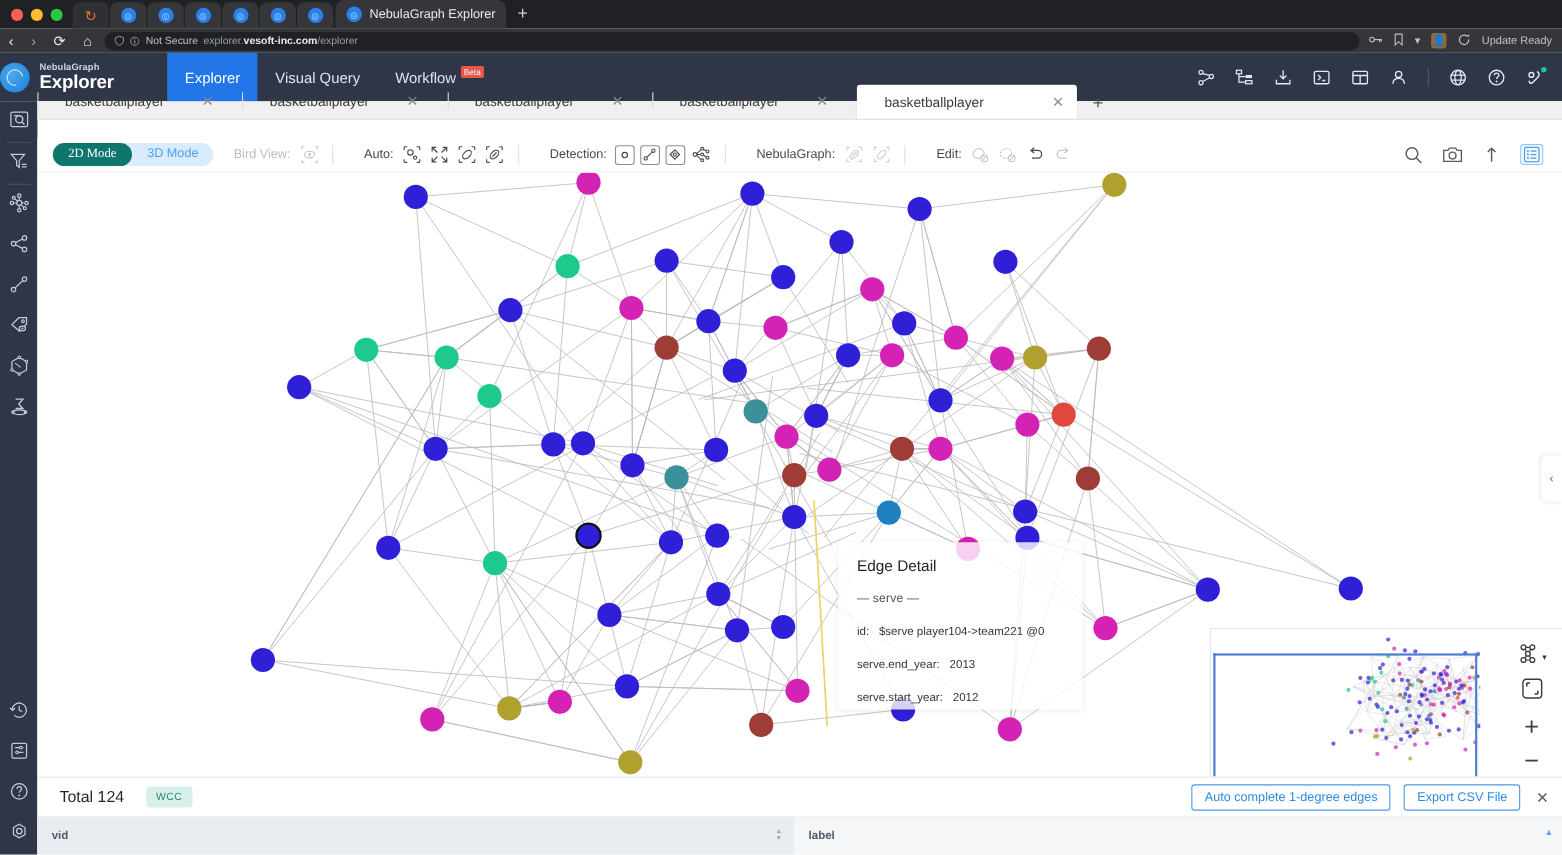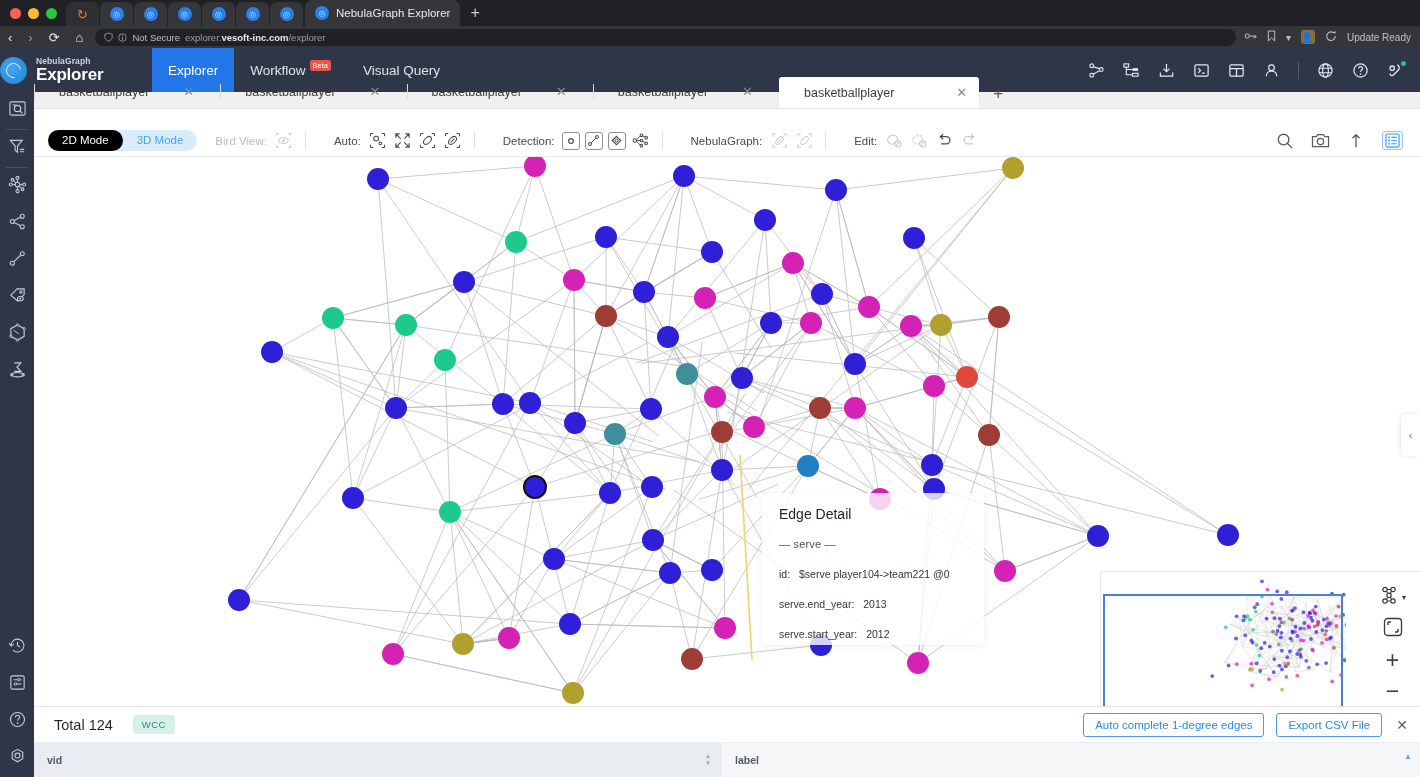--- a/index.html
+++ b/index.html
@@ -122,21 +122,21 @@
     background: #fff; display: flex; align-items: center; padding: 0 8px 0 14px;
     border-bottom: 1px solid #e8e8e8;
   }
   .modeswitch {
     display: flex; background: #d8ecfd; border-radius: 11px; height: 21px; align-items: center;
   }
   .modebtn {
     font-size: 11.5px; padding: 0 14px; height: 21px; line-height: 21px;
     border-radius: 11px; color: #4ba3ef;
   }
-  .modebtn.on { background: #000000; color: #fff; }
+  .modebtn.on { background: #0f766e; color: #fff; font-family: Liberation Serif, serif; }
   .tlabel { font-size: 11.5px; color: #4a4a4a; margin-left: 18px; margin-right: 7px; white-space: nowrap; }
   .tlabel.dim { color: #bcbcbc; }
   .tico { width: 20px; height: 20px; display: flex; align-items: center; justify-content: center; margin-right: 5px; color: #4a4a4a; }
   .tico.dim { color: #c9c9c9; }
   .tico.boxed { border: 1px solid #8f8f8f; border-radius: 3px; width: 18px; height: 18px; }
   .tdiv { width: 1px; height: 17px; background: #e0e0e0; margin: 0 10px 0 6px; }
   .toolbar-right { margin-left: auto; display: flex; align-items: center; gap: 17px; padding-right: 9px; }
   .tico-r { color: #5a5a5a; display: flex; align-items: center; }
   .tico-r.hl { border: 1px solid #93c9f5; border-radius: 3px; padding: 1px 2px; color: #4a9ae8; background: #f2f9ff; }
 
@@ -324,26 +324,26 @@
       <div class="brand-txt">
         <span class="brand-small">NebulaGraph</span>
         <span class="brand-big">Explorer</span>
       </div>
     </div>
     <div class="nav">
       <div class="nav-item active">
           <span>Explorer</span>
         </div>
       <div class="nav-item">
+          <span>Visual Query</span>
+        </div>
+      <div class="nav-item">
         <span>Workflow</span>
         <span class="beta">Beta</span>
       </div>
-      <div class="nav-item">
-          <span>Visual Query</span>
-        </div>
     </div>
     <div class="header-icons">
       <span class="hicon">
         <svg width="17" height="17" viewBox="0 0 18 18">
             <circle cx="4" cy="4" r="2" fill="none" stroke="currentColor" stroke-width="1.2"></circle>
             <circle cx="14" cy="8" r="2" fill="none" stroke="currentColor" stroke-width="1.2"></circle>
             <circle cx="4" cy="14" r="2" fill="none" stroke="currentColor" stroke-width="1.2"></circle>
             <path d="M5.7 5.2 L12.3 7 M5.7 12.8 L12.3 9.2" stroke="currentColor" stroke-width="1.2"></path>
           </svg>
       </span>

